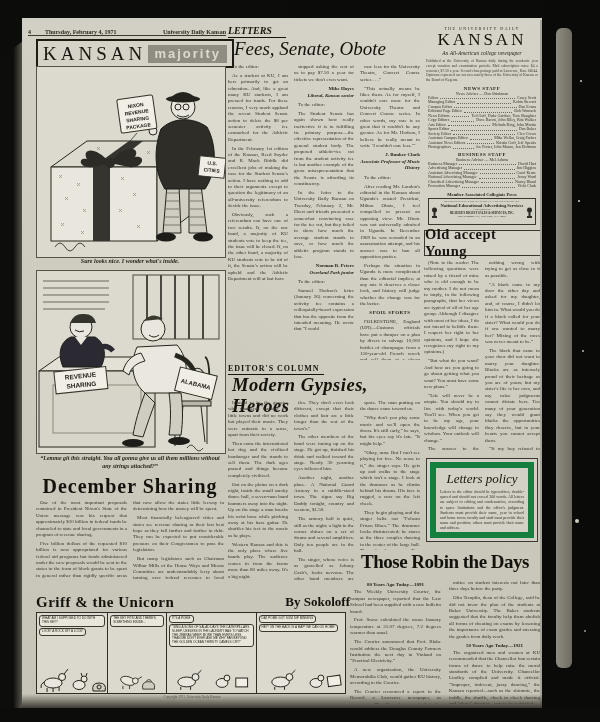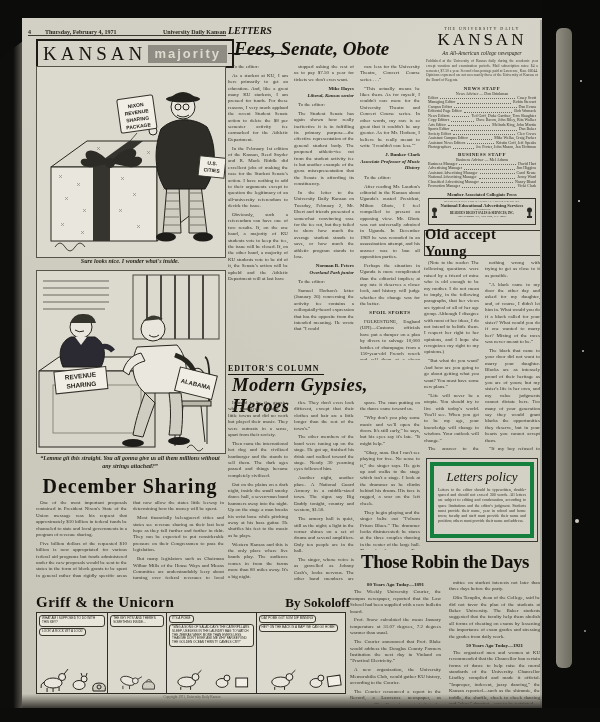--- a/index.html
+++ b/index.html
@@ -37,22 +37,22 @@
   
   .col{overflow:hidden;font-size:5px;line-height:1.28;text-align:justify;color:#35332a;}
   .col p{margin:0 0 2.5px;text-indent:4px;}
   .col p.lead{text-indent:4px;}
   .col p.sig{text-align:right;font-weight:bold;text-indent:0;margin:1px 0 0.5px;color:#26241c;}
   .col p.sig-t{text-align:right;font-weight:bold;font-style:italic;text-indent:0;margin:0 0 3px;color:#26241c;}
   .col p.spoil{text-align:center;font-weight:bold;text-indent:0;letter-spacing:0.5px;color:#201e17;}
   .col p.days-h{text-align:center;font-weight:bold;text-indent:0;margin:2px 0 1px;color:#201e17;}
   
   .letters-kicker{left:206px;top:7px;width:70px;font-size:10px;font-weight:bold;font-style:italic;
-                  color:#17150f;border-bottom:1.5px solid #17150f;padding-bottom:17px;width:58px;}
-  .letters-head{left:212px;top:20px;width:186px;font-size:19px;font-weight:bold;font-style:italic;color:#14120d;}
+                  color:#17150f;border-bottom:1.5px solid #17150f;padding-bottom:1px;width:58px;}
+  .letters-head{left:212px;top:20px;width:186px;font-size:19px;font-weight:normal;font-style:italic;color:#14120d;}
   .lcol1{left:206px;top:46px;width:60px;height:296px;}
   .lcol2{left:272px;top:46px;width:60px;height:296px;}
   .lcol3{left:338px;top:46px;width:60px;height:296px;}
   
   .ed-kicker{left:206px;top:346px;width:118px;font-size:8px;font-weight:bold;letter-spacing:1px;
              color:#17150f;border-bottom:1.5px solid #17150f;padding-bottom:1px;width:96px;}
   .ed-head{left:210px;top:357px;width:190px;font-size:18.5px;font-weight:bold;font-style:italic;
            color:#14120d;letter-spacing:0.5px;}
   .gcol1{left:206px;top:382px;width:60px;height:184px;}
   .gcol2{left:272px;top:382px;width:60px;height:180px;}
@@ -62,21 +62,21 @@
   .cartoon1{left:14px;top:48px;width:188px;height:190px;}
   .caption1{left:14px;top:240px;width:188px;font-size:6px;font-weight:bold;font-style:italic;
             text-align:center;color:#26241c;}
   .cartoon2{left:14px;top:252px;width:188px;height:182px;}
   .caption2{left:14px;top:437px;width:188px;font-size:6px;font-weight:bold;font-style:italic;
             text-align:center;color:#26241c;line-height:1.3;}
   .rs-head{left:14px;top:457px;width:188px;font-size:20px;font-weight:bold;text-align:center;
            letter-spacing:1px;color:#14120d;}
   .rs-body{left:14px;top:482px;width:188px;height:88px;column-count:2;column-gap:6px;}
   
-  .comic-header{left:14px;top:576px;width:314px;display:flex;align-items:flex-end;}
+  .comic-header{left:14px;top:576px;width:314px;display:flex;align-items:flex-start;}
   .comic-title{font-size:15px;font-weight:bold;color:#14120d;letter-spacing:0.5px;}
   .comic-by{margin-left:auto;font-size:13px;font-weight:bold;color:#14120d;}
   .comic-strip{left:14px;top:594px;width:308px;height:80px;border:1px solid #2e2d26;display:flex;background:#dbd8cd;}
   .panel{border-left:1px solid #2e2d26;position:relative;overflow:hidden;display:flex;flex-direction:column;}
   .panel:first-child{border-left:none;}
   .bubbles{flex:1;padding:2px;display:flex;flex-wrap:wrap;gap:1px;align-content:flex-start;}
   .bubbles p{margin:0;font-family:"Liberation Sans",sans-serif;font-size:3.1px;line-height:1.25;
              border:0.5px solid #3a382f;border-radius:3px;padding:1px 2px;background:#e8e6db;
              color:#24221b;text-transform:uppercase;}
   .doodle{height:26px;width:100%;}
@@ -104,21 +104,21 @@
   .lamp{position:absolute;top:8px;}
   .lamp.left{left:2px;} .lamp.right{right:2px;}
   
   .ovy-box{left:402px;top:212px;width:116px;height:24px;border:1px solid #3a382f;display:flex;
            align-items:center;justify-content:center;background:#d5d2c7;}
   .ovy-box span{font-size:14.5px;color:#17150f;letter-spacing:0.5px;font-weight:600;}
   .ovy1{left:402px;top:242px;width:55px;height:192px;}
   .ovy2{left:463px;top:242px;width:55px;height:192px;}
   
   .policy-outer{left:404px;top:440px;width:112px;height:84px;border:1px solid #3a382f;padding:3px;box-sizing:border-box;background:#d3d0c5;}
-  .policy-inner{border:4px solid #15803d;height:100%;box-sizing:border-box;padding:3px 4px;overflow:hidden;}
+  .policy-inner{border:6px solid #15803d;height:100%;box-sizing:border-box;padding:3px 4px;overflow:hidden;}
   .policy-head{font-size:13px;font-style:italic;text-align:center;color:#17150f;margin-bottom:2px;}
   .policy-body{font-size:4px;line-height:1.3;text-align:justify;color:#35332a;}
   
   .days-head{left:328px;top:533px;width:190px;font-size:19px;font-weight:bold;text-align:center;
              color:#14120d;letter-spacing:-0.5px;}
   .days1{left:328px;top:562px;width:91px;height:124px;}
   .days2{left:427px;top:562px;width:91px;height:124px;}
   .svgt{font-family:"Liberation Sans",sans-serif;font-weight:bold;fill:#26241d;text-anchor:middle;}
 </style>
 </head>

